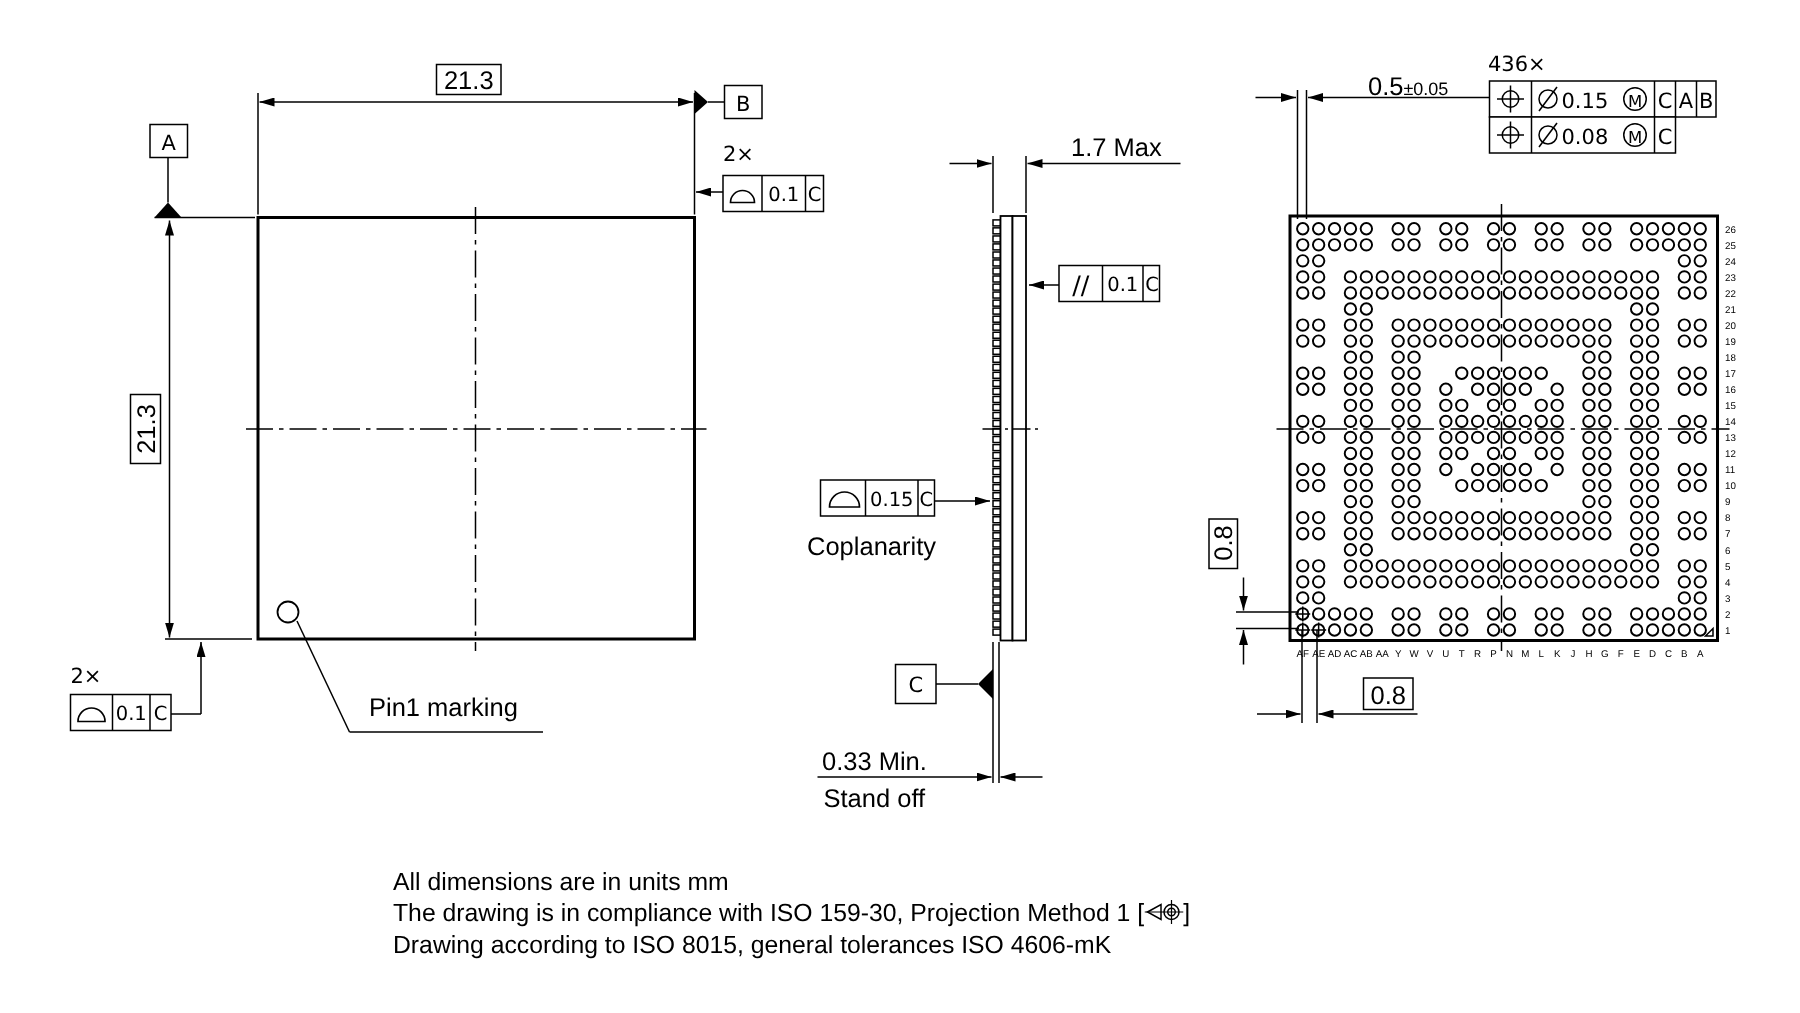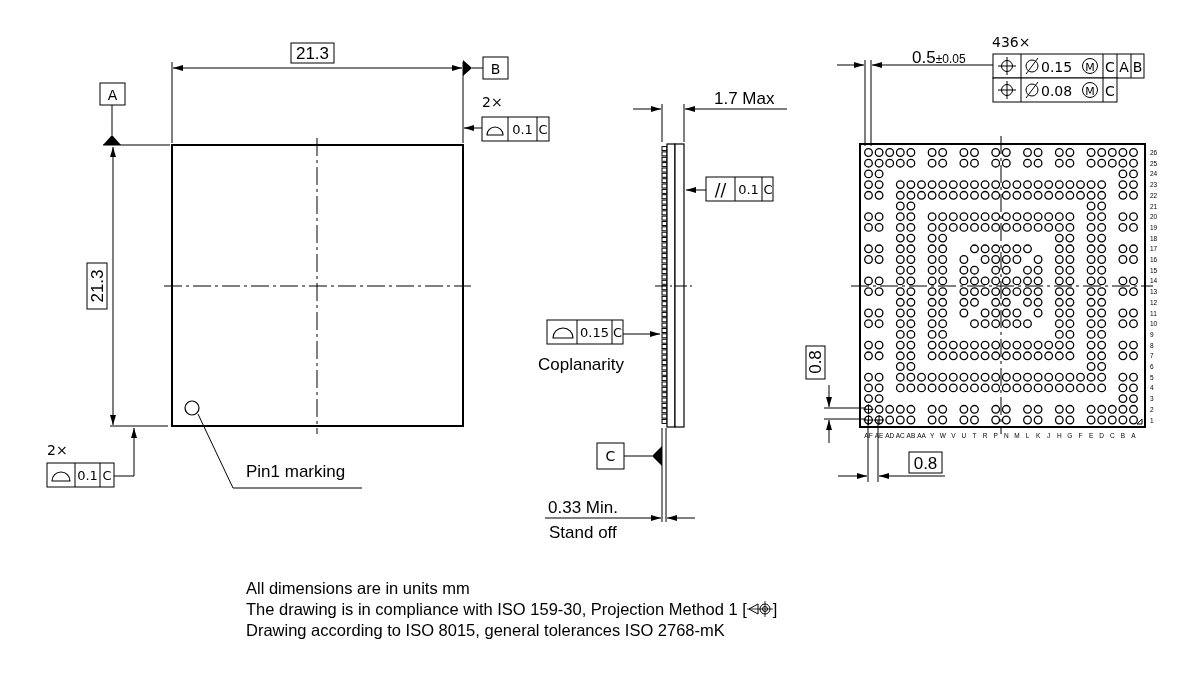--- a/index.html
+++ b/index.html
@@ -1,18 +1,18 @@
 <!DOCTYPE html>
 <html><head>
 <meta charset="utf-8">
 <style>
   html, body { margin:0; padding:0; background:#ffffff; }
   body { width:1200px; height:675px; position:relative; overflow:hidden; font-family:"Liberation Sans", sans-serif; color:#000; }
   #drawing { position:absolute; left:0; top:0; width:1200px; height:675px; }
-  .notes { position:absolute; left:246px; top:578px; font-family:"Liberation Sans", sans-serif; font-size:16.5px; line-height:21px; color:#000; }
+  .notes { position:absolute; left:262px; top:578px; font-family:"Liberation Sans", sans-serif; font-size:16.5px; line-height:21px; color:#000; }
   .notes div { white-space:nowrap; }
   svg text { font-family:"Liberation Sans", sans-serif; }
   .iso { font-family:"DejaVu Sans", sans-serif; }
 </style>
 </head>
 <body>
 
 <svg id="drawing" width="1200" height="675" viewBox="0 0 1200 675" xmlns="http://www.w3.org/2000/svg">
   <defs>
     <marker id="arr" viewBox="0 0 10 6" refX="10" refY="3" markerWidth="10" markerHeight="6" orient="auto-start-reverse" markerUnits="userSpaceOnUse">
@@ -742,14 +742,14 @@
 
 <div class="notes">
   <div>All dimensions are in units mm</div>
   <div><span>The drawing is in compliance with ISO 159-30, Projection Method 1 [</span><svg width="26" height="16" viewBox="0 0 26 16" style="vertical-align:-2px">
         <path d="M2,8 L11,3 L11,13 Z" fill="none" stroke="#000" stroke-width="1"></path>
         <line x1="0" y1="8" x2="26" y2="8" stroke="#000" stroke-width="0.8"></line>
         <circle cx="18" cy="8" r="5" fill="none" stroke="#000" stroke-width="1"></circle>
         <circle cx="18" cy="8" r="2.5" fill="none" stroke="#000" stroke-width="1"></circle>
         <line x1="18" y1="0" x2="18" y2="16" stroke="#000" stroke-width="0.8"></line>
       </svg><span>]</span></div>
-  <div>Drawing according to ISO 8015, general tolerances ISO 2768-mK</div>
+  <div>Drawing according to ISO 8015, general tolerances ISO 4606-mK</div>
 </div>
 
 </body></html>

